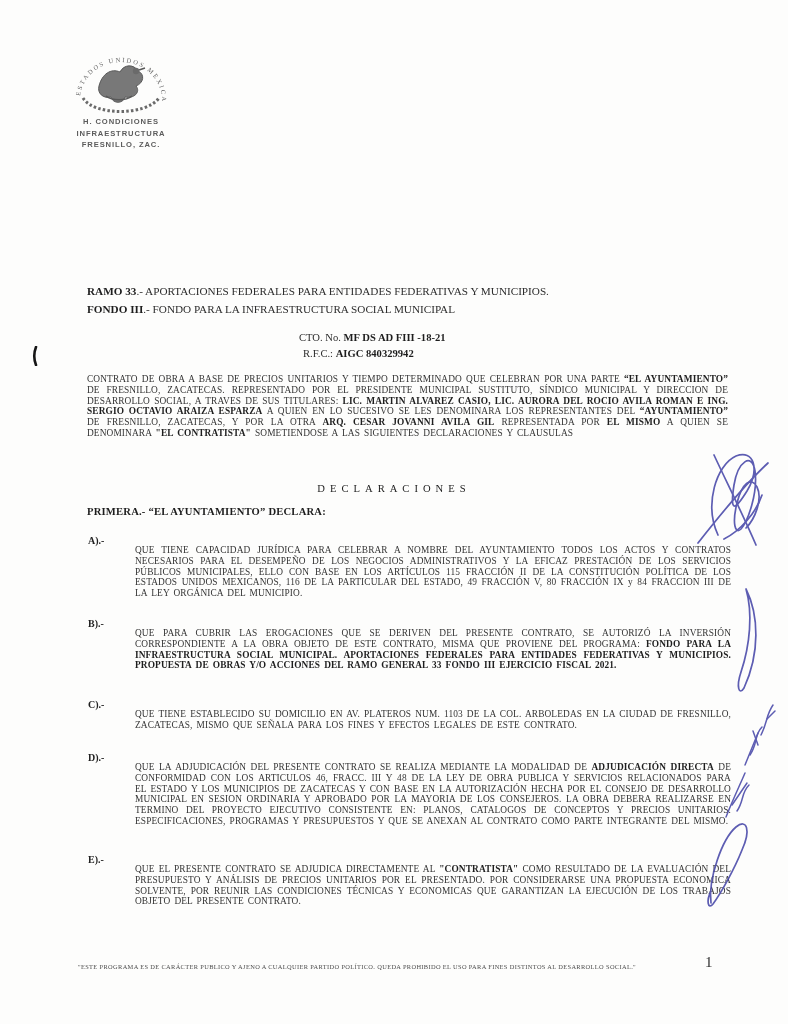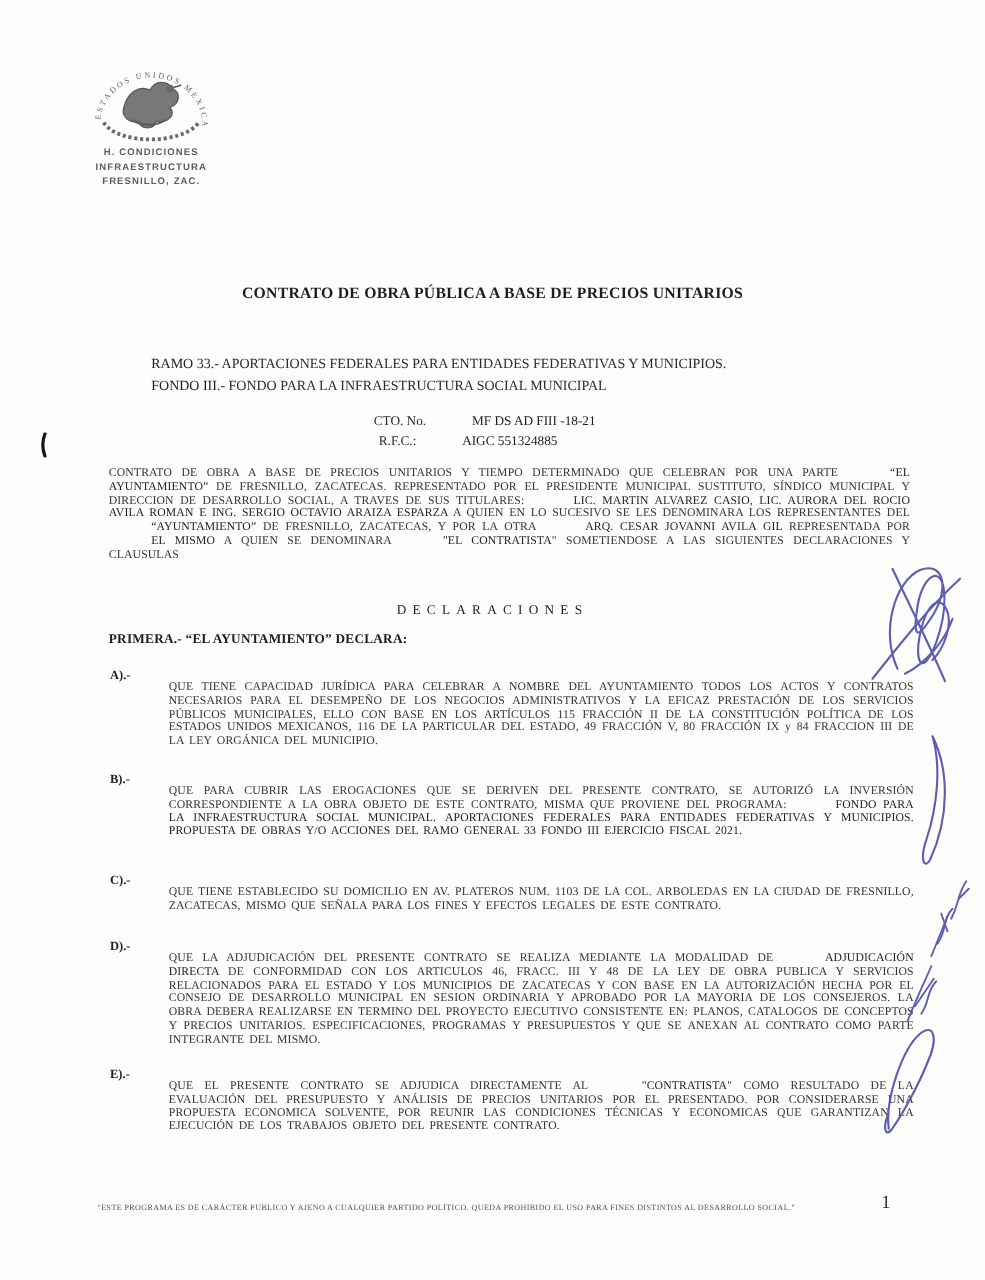--- a/index.html
+++ b/index.html
@@ -1,21 +1,21 @@
 <!DOCTYPE html>
 <html><head>
 <meta charset="utf-8">
 <style>
   html,body{margin:0;padding:0;background:#888;}
   .page{
     position:relative;width:788px;height:1024px;margin:0 auto;
     background:#fdfdfc;overflow:hidden;
     font-family:"Liberation Serif", serif;color:#333;
   }
-  b{font-weight:normal;color:#1e1e1e;margin-left:34px;}
+  b{font-weight:bold;color:#1e1e1e;}
   .abs{position:absolute;}
 
   
   .seal{left:66px;top:38px;width:110px;height:86px;}
   .logo-lines{
     left:62px;top:116px;width:118px;text-align:center;
     font-family:"Liberation Sans", sans-serif;font-size:7.6px;line-height:11.5px;
     letter-spacing:0.9px;color:#5c5c5c;font-weight:bold;
   }
 
@@ -78,30 +78,29 @@
   </svg>
 
   <div class="abs logo-lines">
     <div>H. CONDICIONES</div>
     <div>INFRAESTRUCTURA</div>
     <div>FRESNILLO, ZAC.</div>
   </div>
 
   <div class="abs title">
   </div>
-  <div class="abs subtitle">CONTRATO DE OBRA PÚBLICA A BASE DE PRECIOS UNITARIOS</div>
 
   <div class="abs program">
     <div><b>RAMO 33</b><span>.- APORTACIONES FEDERALES PARA ENTIDADES FEDERATIVAS Y MUNICIPIOS.</span></div>
     <div><b>FONDO III</b><span>.- FONDO PARA LA INFRAESTRUCTURA SOCIAL MUNICIPAL</span></div>
   </div>
 
   <div class="abs contract-ref">
     <div><span>CTO. No. </span><b>MF DS AD FIII -18-21</b></div>
-    <div class="rfc"><span>R.F.C.: </span><b>AIGC 551324885</b></div>
+    <div class="rfc"><span>R.F.C.: </span><b>AIGC 840329942</b></div>
   </div>
 
   <div class="abs body-par intro"><span>CONTRATO DE OBRA A BASE DE PRECIOS UNITARIOS Y TIEMPO DETERMINADO QUE CELEBRAN POR UNA PARTE </span><b>“EL AYUNTAMIENTO”</b><span> DE FRESNILLO, ZACATECAS. REPRESENTADO POR EL PRESIDENTE MUNICIPAL SUSTITUTO, SÍNDICO MUNICIPAL Y DIRECCION DE DESARROLLO SOCIAL, A TRAVES DE SUS TITULARES: </span><b>LIC. MARTIN ALVAREZ CASIO, LIC. AURORA DEL ROCIO AVILA ROMAN E ING. SERGIO OCTAVIO ARAIZA ESPARZA</b><span> A QUIEN EN LO SUCESIVO SE LES DENOMINARA LOS REPRESENTANTES DEL </span><b>“AYUNTAMIENTO”</b><span> DE FRESNILLO, ZACATECAS, Y POR LA OTRA </span><b>ARQ. CESAR JOVANNI AVILA GIL</b><span> REPRESENTADA POR </span><b>EL MISMO</b><span> A QUIEN SE DENOMINARA </span><b>"EL CONTRATISTA"</b><span> SOMETIENDOSE A LAS SIGUIENTES DECLARACIONES Y CLAUSULAS</span></div>
 
   <div class="abs decl-heading">DECLARACIONES</div>
   <div class="abs primera-heading">PRIMERA.- “EL AYUNTAMIENTO” DECLARA:</div>
 
   <div class="abs clause-label lblA">A).-</div>
   <div class="abs body-par clause-par parA"><span>QUE TIENE CAPACIDAD JURÍDICA PARA CELEBRAR A NOMBRE DEL AYUNTAMIENTO TODOS LOS ACTOS Y CONTRATOS NECESARIOS PARA EL DESEMPEÑO DE LOS NEGOCIOS ADMINISTRATIVOS Y LA EFICAZ PRESTACIÓN DE LOS SERVICIOS PÚBLICOS MUNICIPALES, ELLO CON BASE EN LOS ARTÍCULOS 115 FRACCIÓN II DE LA CONSTITUCIÓN POLÍTICA DE LOS ESTADOS UNIDOS MEXICANOS, 116 DE LA PARTICULAR DEL ESTADO, 49 FRACCIÓN V, 80 FRACCIÓN IX y 84 FRACCION III DE LA LEY ORGÁNICA DEL MUNICIPIO.</span></div>
 

